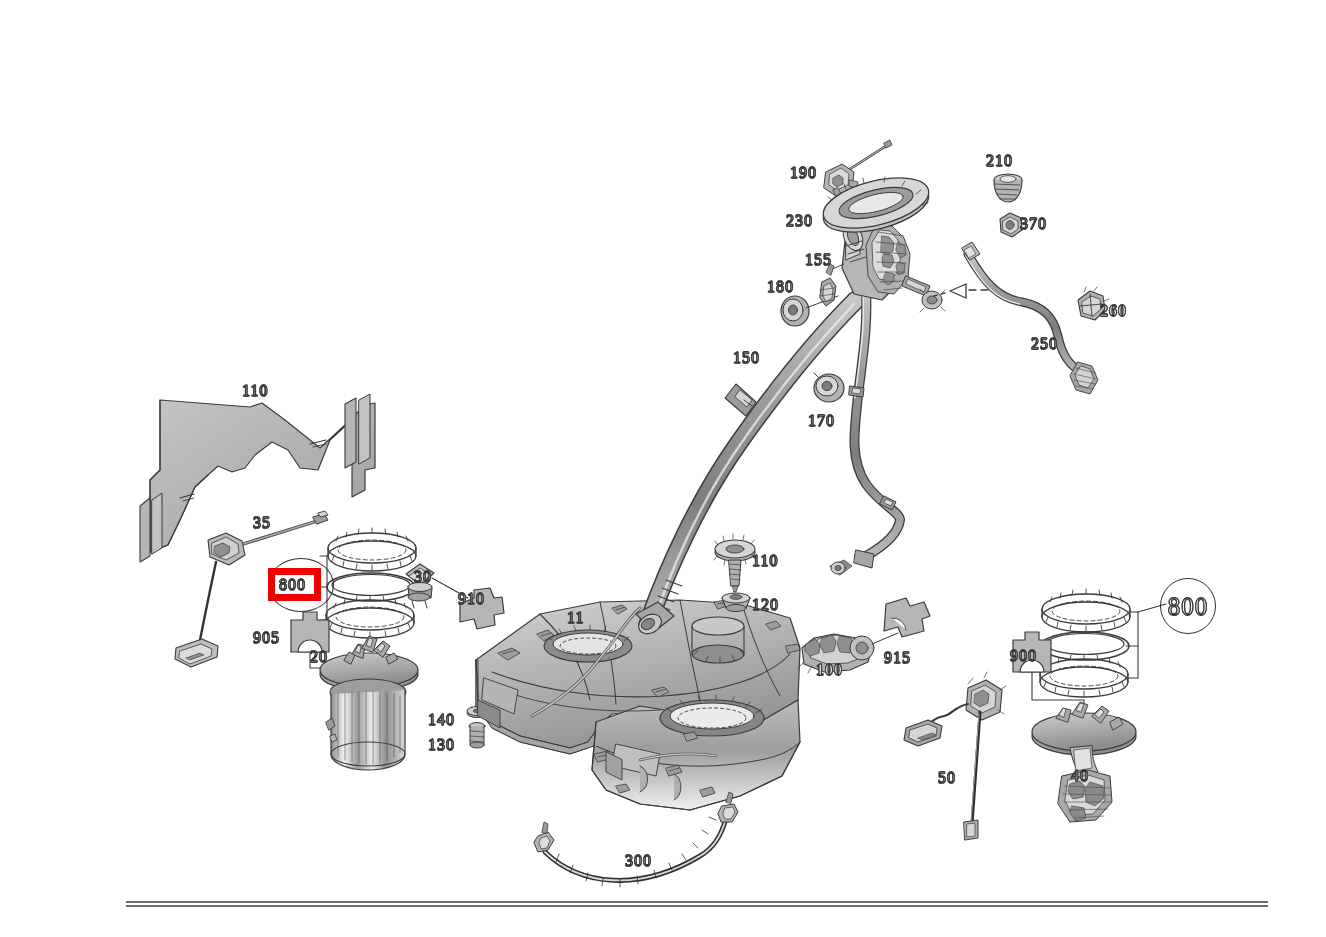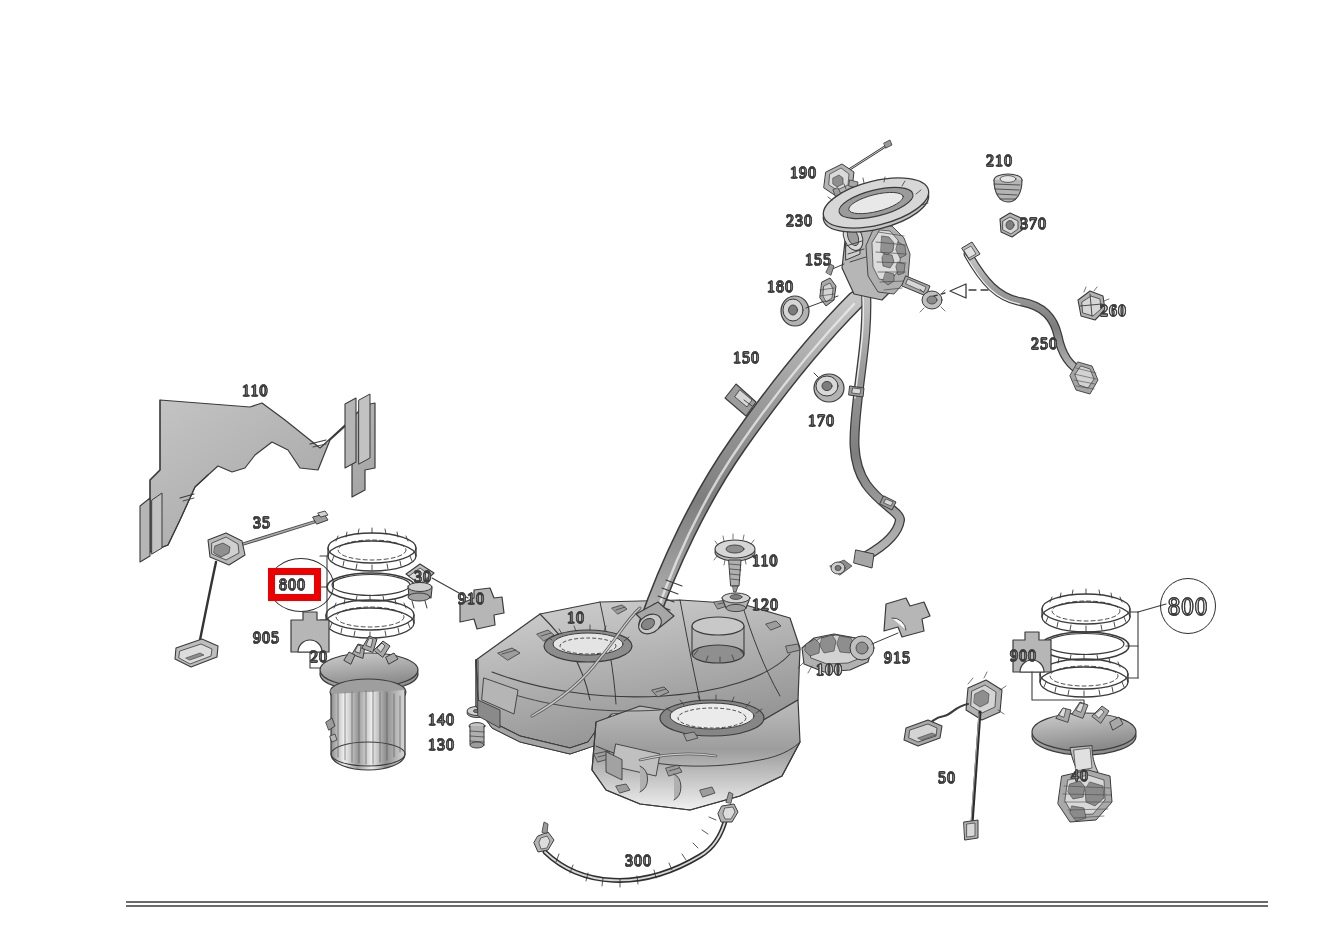--- a/index.html
+++ b/index.html
@@ -693,21 +693,21 @@
   <div class="lbl" style="left:310px;top:644px;">20</div>
 
   <div class="lbl" style="left:414px;top:564px;">30</div>
 
   <div class="lbl" style="left:458px;top:586px;">910</div>
 
   <div class="lbl" style="left:428px;top:707px;">140</div>
 
   <div class="lbl" style="left:428px;top:732px;">130</div>
 
-  <div class="lbl" style="left:567px;top:605px;">10</div>
+  <div class="lbl" style="left:567px;top:605px;">11</div>
 
   <div class="lbl" style="left:752px;top:548px;">110</div>
 
   <div class="lbl" style="left:752px;top:592px;">120</div>
 
   <div class="lbl" style="left:733px;top:345px;">150</div>
 
   <div class="lbl" style="left:808px;top:408px;">170</div>
 
   <div class="lbl" style="left:790px;top:160px;">190</div>

